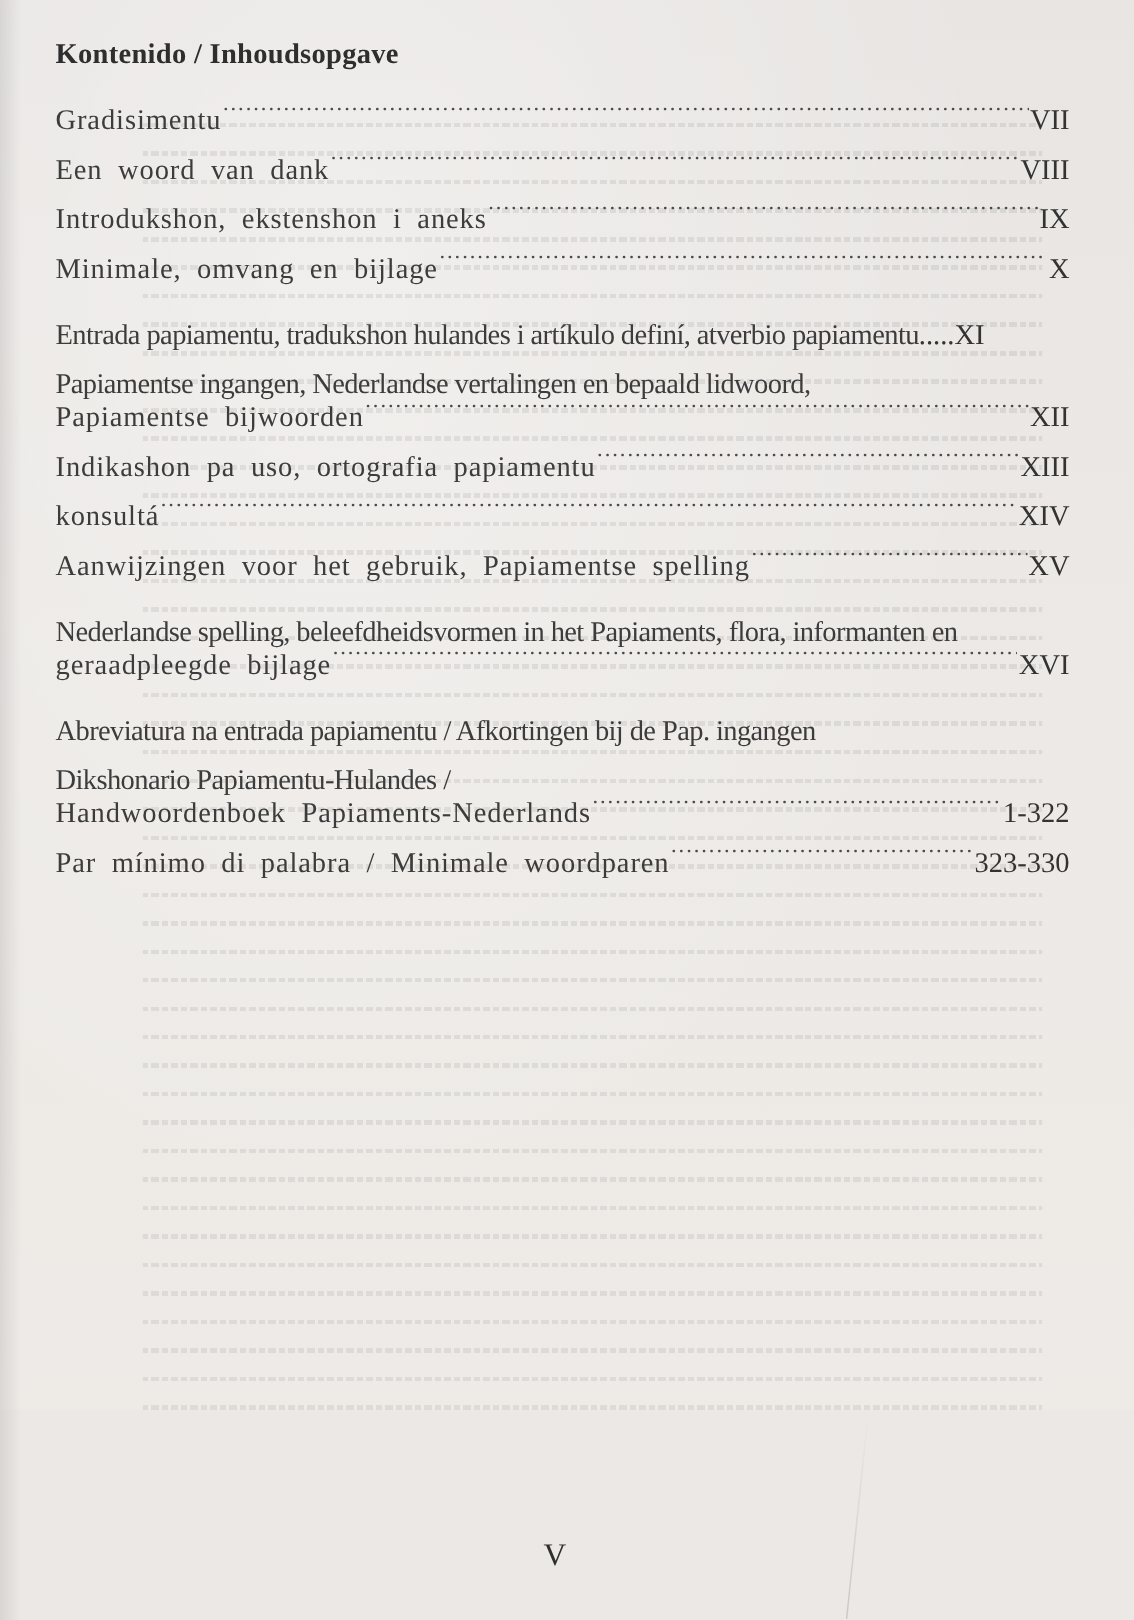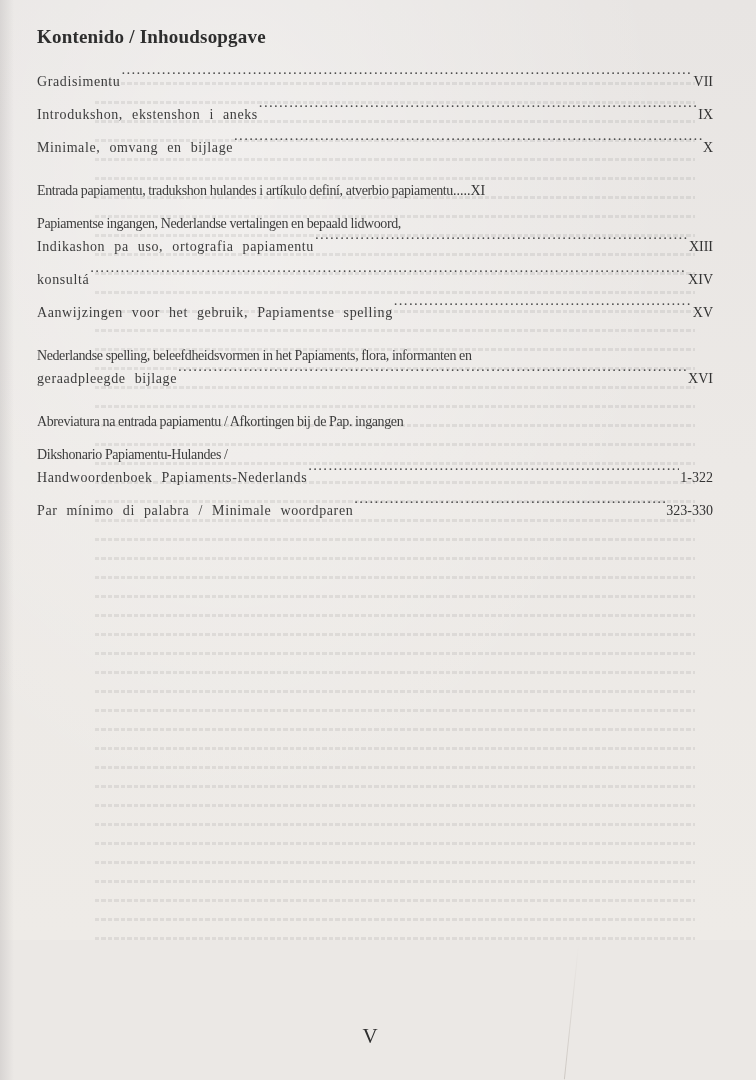--- a/index.html
+++ b/index.html
@@ -60,21 +60,21 @@
       height: 33px;
       line-height: 33px;
       letter-spacing: 0.2px;
       white-space: nowrap;
     }
     .toc-line {
       display: flex;
       align-items: baseline;
       height: 33px;
       line-height: 33px;
-      font-size: 14px;
+      font-size: 19px;
       white-space: nowrap;
       color: #3c3c3c;
     }
     .toc-line .label {
       flex: 0 0 auto;
     }
     .toc-line .label.spaced {
       word-spacing: 5px;
       letter-spacing: 0.6px;
     }
@@ -133,20 +133,25 @@
 
   <div class="toc">
     <div class="toc-title">Kontenido / Inhoudsopgave</div>
 
     <div class="toc-line">
       <span class="label spaced">Gradisimentu</span>
       <span class="leader"></span>
       <span class="pageref">VII</span>
     </div>
 
+    <div class="toc-line">
+      <span class="label spaced">Een woord van dank</span>
+      <span class="leader"></span>
+      <span class="pageref">VIII</span>
+    </div>
 
     <div class="toc-line">
       <span class="label spaced">Introdukshon, ekstenshon i aneks</span>
       <span class="leader"></span>
       <span class="pageref">IX</span>
     </div>
 
     <div class="toc-line">
       <span class="label spaced">Minimale, omvang en bijlage</span>
       <span class="leader"></span>
@@ -156,20 +161,25 @@
     <div class="toc-line">
       <span class="label condensed">Entrada papiamentu, tradukshon hulandes i artíkulo definí, atverbio papiamentu</span>
       <span class="pageref">.....</span>
       <span class="pageref">XI</span>
     </div>
 
     <div class="toc-line nodots">
       <span class="label condensed">Papiamentse ingangen, Nederlandse vertalingen en bepaald lidwoord,</span>
     </div>
 
+    <div class="toc-line">
+      <span class="label spaced">Papiamentse bijwoorden</span>
+      <span class="leader"></span>
+      <span class="pageref">XII</span>
+    </div>
 
     <div class="toc-line">
       <span class="label spaced">Indikashon pa uso, ortografia papiamentu</span>
       <span class="leader"></span>
       <span class="pageref">XIII</span>
     </div>
 
 
     <div class="toc-line">
       <span class="label spaced">konsultá</span>

